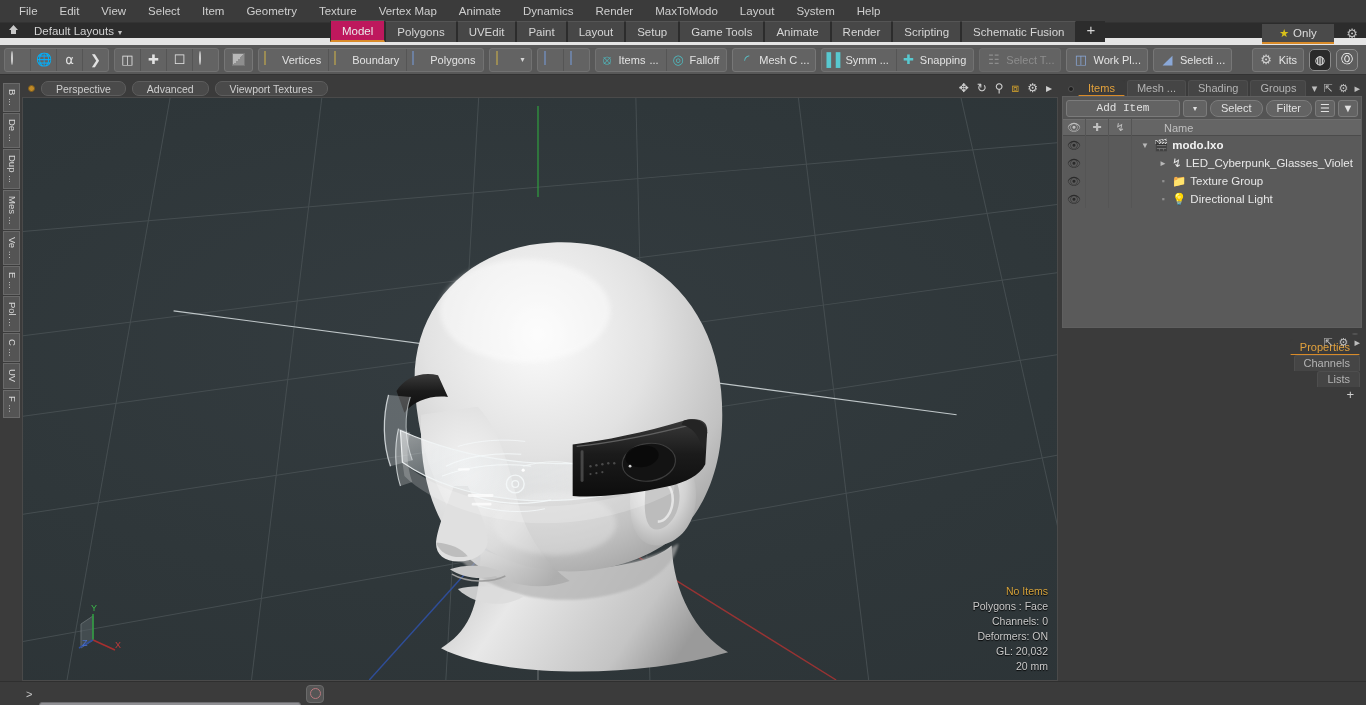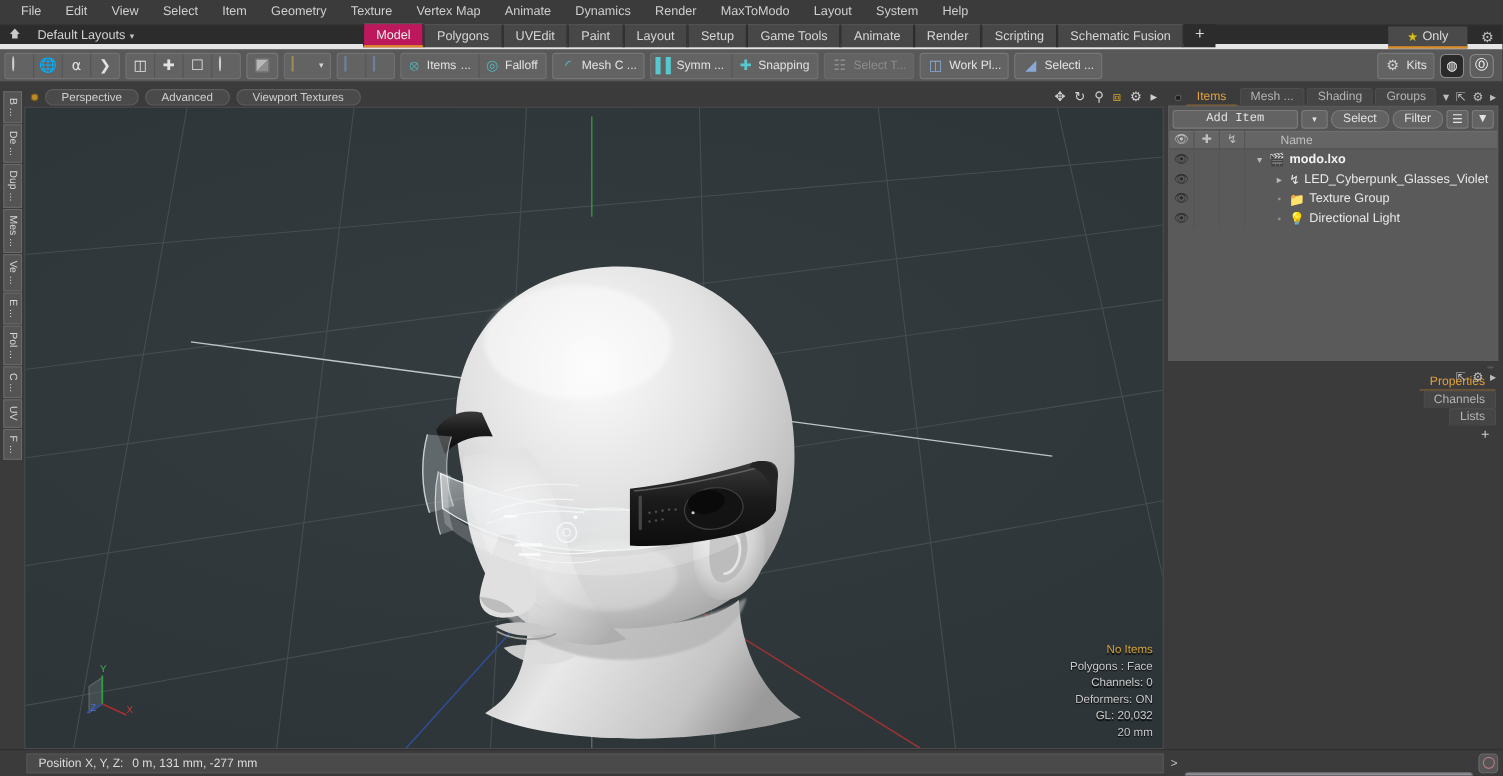--- a/index.html
+++ b/index.html
@@ -16,21 +16,21 @@
   
   .menubar{
     height:32px; background:#3b3b3b; display:flex; align-items:center;
     padding-left:8px; flex:0 0 22px; border-bottom:1px solid #333;
   }
   .menubar .mi{ padding:0 11px; height:22px; line-height:22px; color:#cfcfcf; font-size:11.5px; white-space:nowrap; }
 
   
   .layoutbar{
     height:22px; flex:0 0 22px; background:#2c2c2c; display:flex; align-items:center;
-    position:relative; border-bottom:5px solid #e5e5e5;
+    position:relative; border-bottom:7px solid #e5e5e5;
   }
   .lb-home{ width:26px; text-align:center; color:#c9c9c9; font-size:12px; }
   .lb-layouts{ padding:0 8px; color:#d2d2d2; font-size:11.5px; white-space:nowrap; }
   .lb-caret{ margin-left:4px; font-size:8px; color:#c0c0c0; }
   .layout-tabs{ display:flex; align-items:flex-end; height:22px; position:absolute; left:330px; }
   .ltab{
     height:21px; line-height:20px; padding:0 11px; background:#474747; color:#d6d6d6;
     border-left:1px solid #2c2c2c; border-right:1px solid #2c2c2c; font-size:11.5px; white-space:nowrap;
     border-top:1px solid #555;
   }
@@ -263,20 +263,34 @@
         </div>
       <div class="tbtn">
           <span class="ic"><span class="ring"></span></span>
         </div>
     </div>
 
     <div class="tb-solo">
         <span class="cube-ic"></span>
       </div>
 
+    <div class="tgroup">
+      <div class="tbtn sep lbl">
+        <span class="ic"><span class="cube-y"></span></span>
+        <span>Vertices</span>
+      </div>
+      <div class="tbtn sep lbl">
+        <span class="ic"><span class="cube-y"></span></span>
+        <span>Boundary</span>
+      </div>
+      <div class="tbtn lbl">
+        <span class="ic"><span class="cube-b"></span></span>
+        <span>Polygons</span>
+      </div>
+    </div>
 
     <div class="tgroup">
       <div class="tbtn">
           <span class="ic"><span class="cube-y"></span></span>
         </div>
       <div class="drop-caret">▾</div>
     </div>
 
     <div class="tgroup">
       <div class="tbtn sep">
@@ -671,24 +685,20 @@
           <span>▸</span>
         </span>
       </div>
 
       <div class="propspanel"></div>
     </div>
   </div>
 
   <div class="statusbar">
     <div class="sb-left"></div>
-    <div class="sb-pos">
-      <span>Position X, Y, Z:</span>
-      <span>0 m, 131 mm, -277 mm</span>
-    </div>
     <div class="sb-right">
       <span class="chev">&gt;</span>
       <span class="cmdinput">Command</span>
       <span class="cmdbtn">
           <i></i>
         </span>
     </div>
   </div>
 </div>
 

